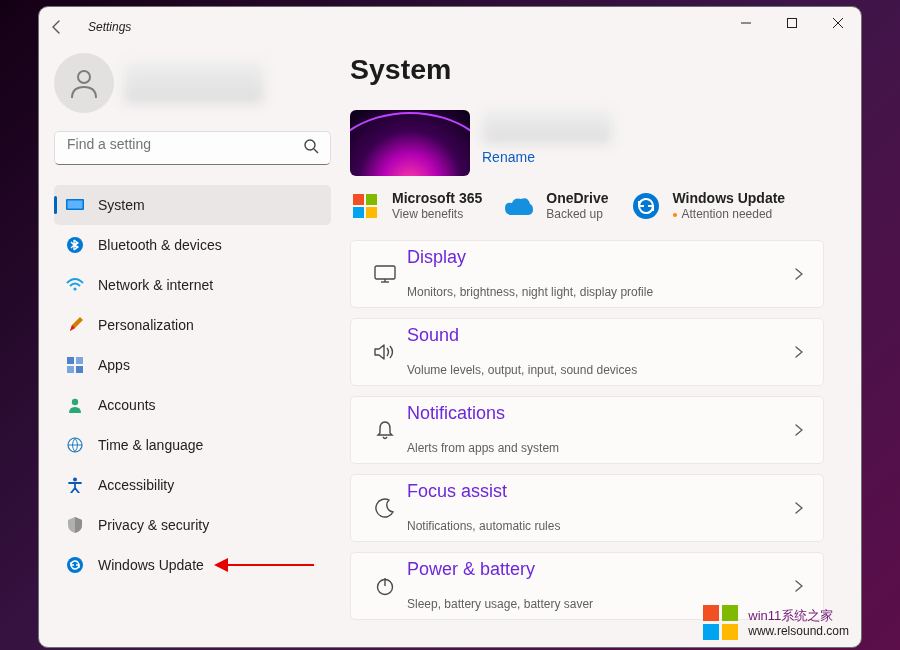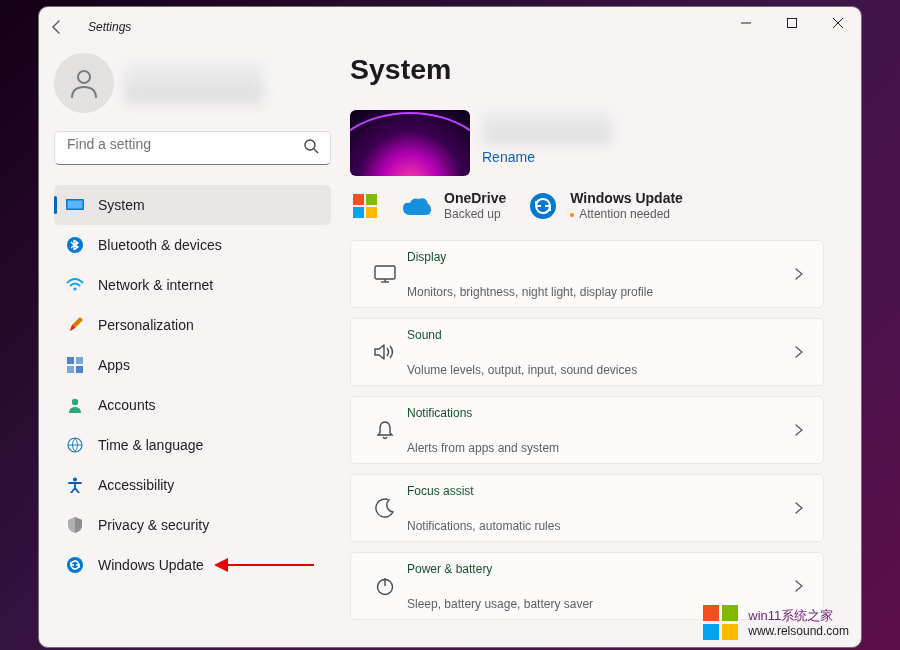--- a/index.html
+++ b/index.html
@@ -37,21 +37,21 @@
   .services { display:flex; gap:22px; margin-bottom:18px; }
   .svc { display:flex; align-items:center; gap:12px; }
   .svc-icon { width:30px; height:30px; display:flex; align-items:center; justify-content:center; }
   .svc-title { font-size:14px; font-weight:600; color:#222; line-height:17px; }
   .svc-sub { font-size:12px; color:#5c5c5c; line-height:15px; display:flex; align-items:center; gap:5px; }
   .dot-amber { width:4px; height:4px; border-radius:50%; background:#fb8c00; display:inline-block; }
   .cards { display:flex; flex-direction:column; gap:10px; }
   .card { background:#fdfafa; border:1px solid #ebe7e7; border-radius:5px; height:68px; display:flex; align-items:center; padding:0 20px 0 12px; cursor:pointer; width:474px; }
   .card-icon { width:44px; display:flex; justify-content:center; color:#4a4a4a; }
   .card-text { flex:1; }
-  .card-title { font-size:12px; color:#14532d; line-height:19px; }
+  .card-title { font-size:18px; color:#6d28d9; line-height:19px; }
   .card-sub { font-size:12px; color:#5f5f5f; line-height:16px;margin-top:17px; }
   .chev { color:#5d5d5d; font-size:14px; }
   .watermark { position:absolute; right:12px; bottom:7px; display:flex; align-items:center; gap:10px; }
   .wm-logo { width:35px; height:35px; display:flex; flex-wrap:wrap; gap:3px; }
   .wm-sq { width:16px; height:16px; }
   .wm-text { font-size:13px; font-weight:400; color:#701a75; line-height:17px; }
   .wm-sub { font-size:12px; color:#222; line-height:14px; }
   svg { display:block; }
 </style>
 </head>
@@ -225,20 +225,26 @@
       <div class="services" id="services">
           <div class="svc">
             <div class="svc-icon">
               <svg width="28" height="28" viewBox="0 0 28 28">
                 <rect x="2" y="2" width="11" height="11" fill="#f25022"></rect>
                 <rect x="15" y="2" width="11" height="11" fill="#7fba00"></rect>
                 <rect x="2" y="15" width="11" height="11" fill="#00a4ef"></rect>
                 <rect x="15" y="15" width="11" height="11" fill="#ffb900"></rect>
               </svg>
             </div>
+            <div>
+              <div class="svc-title">Microsoft 365</div>
+              <div class="svc-sub">
+                <span>View benefits</span>
+              </div>
+            </div>
           </div>
           <div class="svc">
             <div class="svc-icon">
               <svg width="28" height="18" viewBox="0 0 28 18">
                 <path d="M7 18 Q0 18 0 11 Q0 5 7 6 Q9 0 16 2 Q23 -1 25 7 Q28 8 28 13 Q28 18 22 18 Z" fill="#1490df"></path>
               </svg>
             </div>
             <div>
               <div class="svc-title">OneDrive</div>
               <div class="svc-sub">

